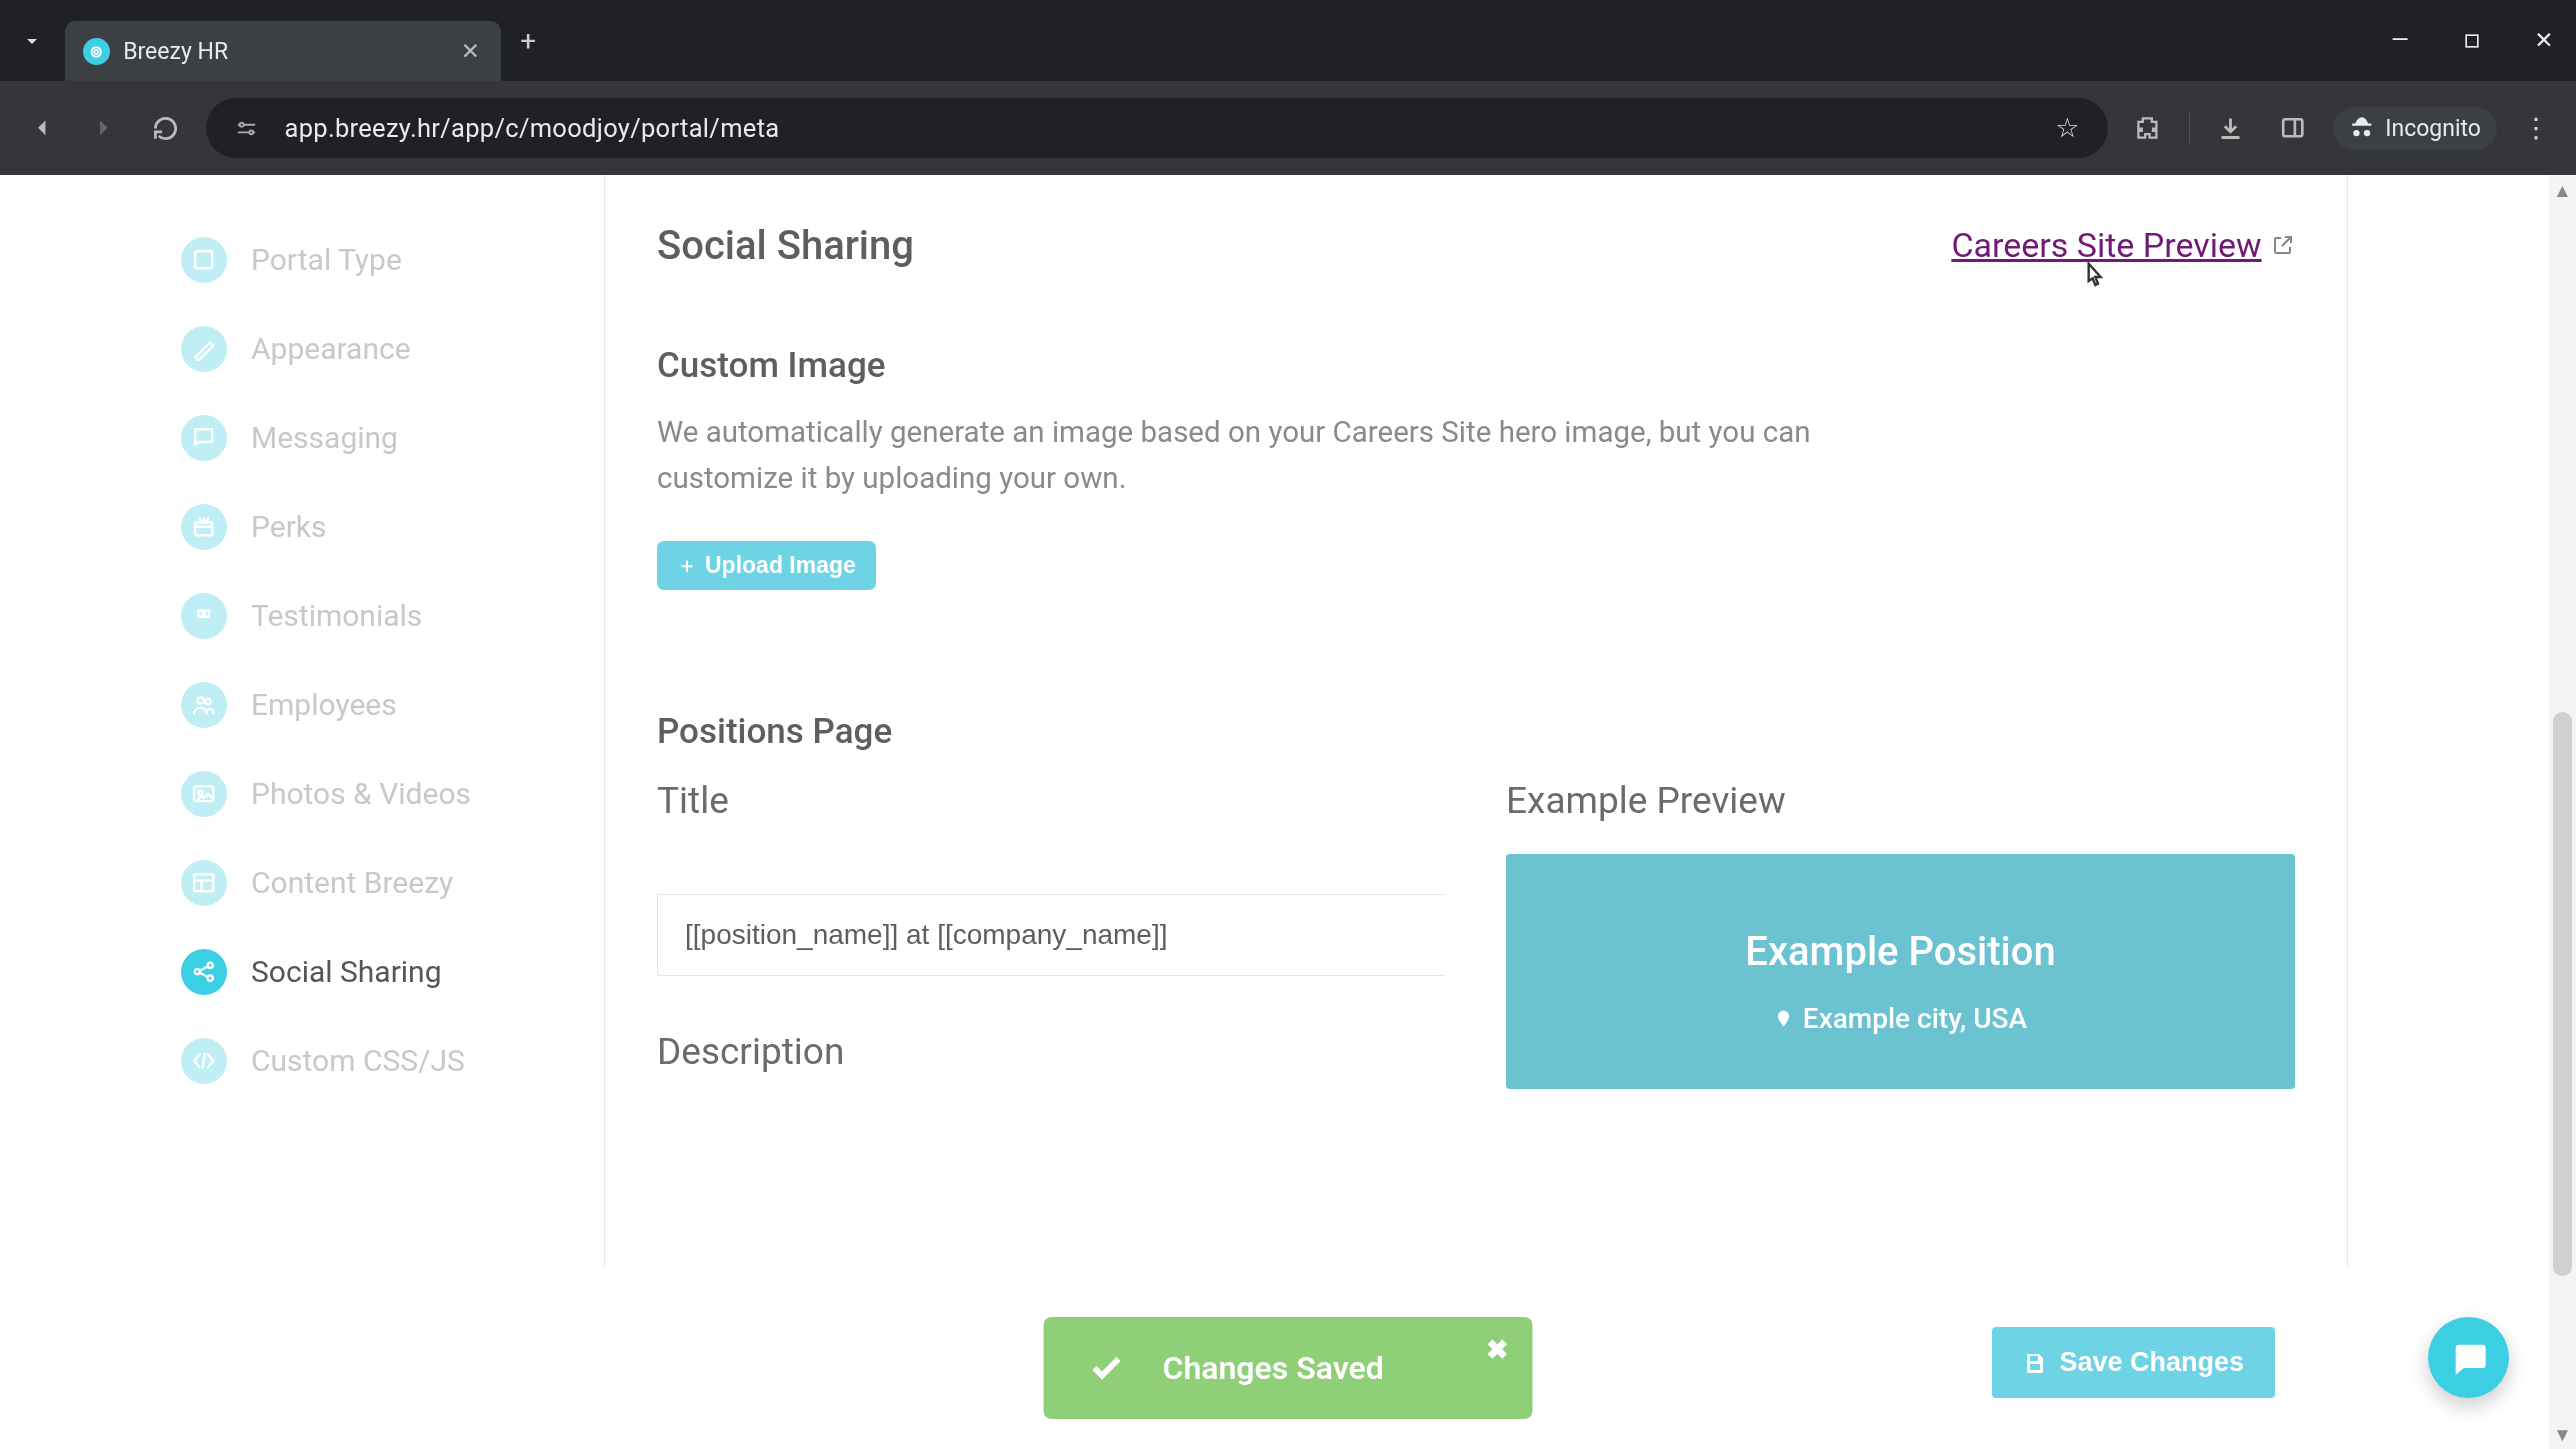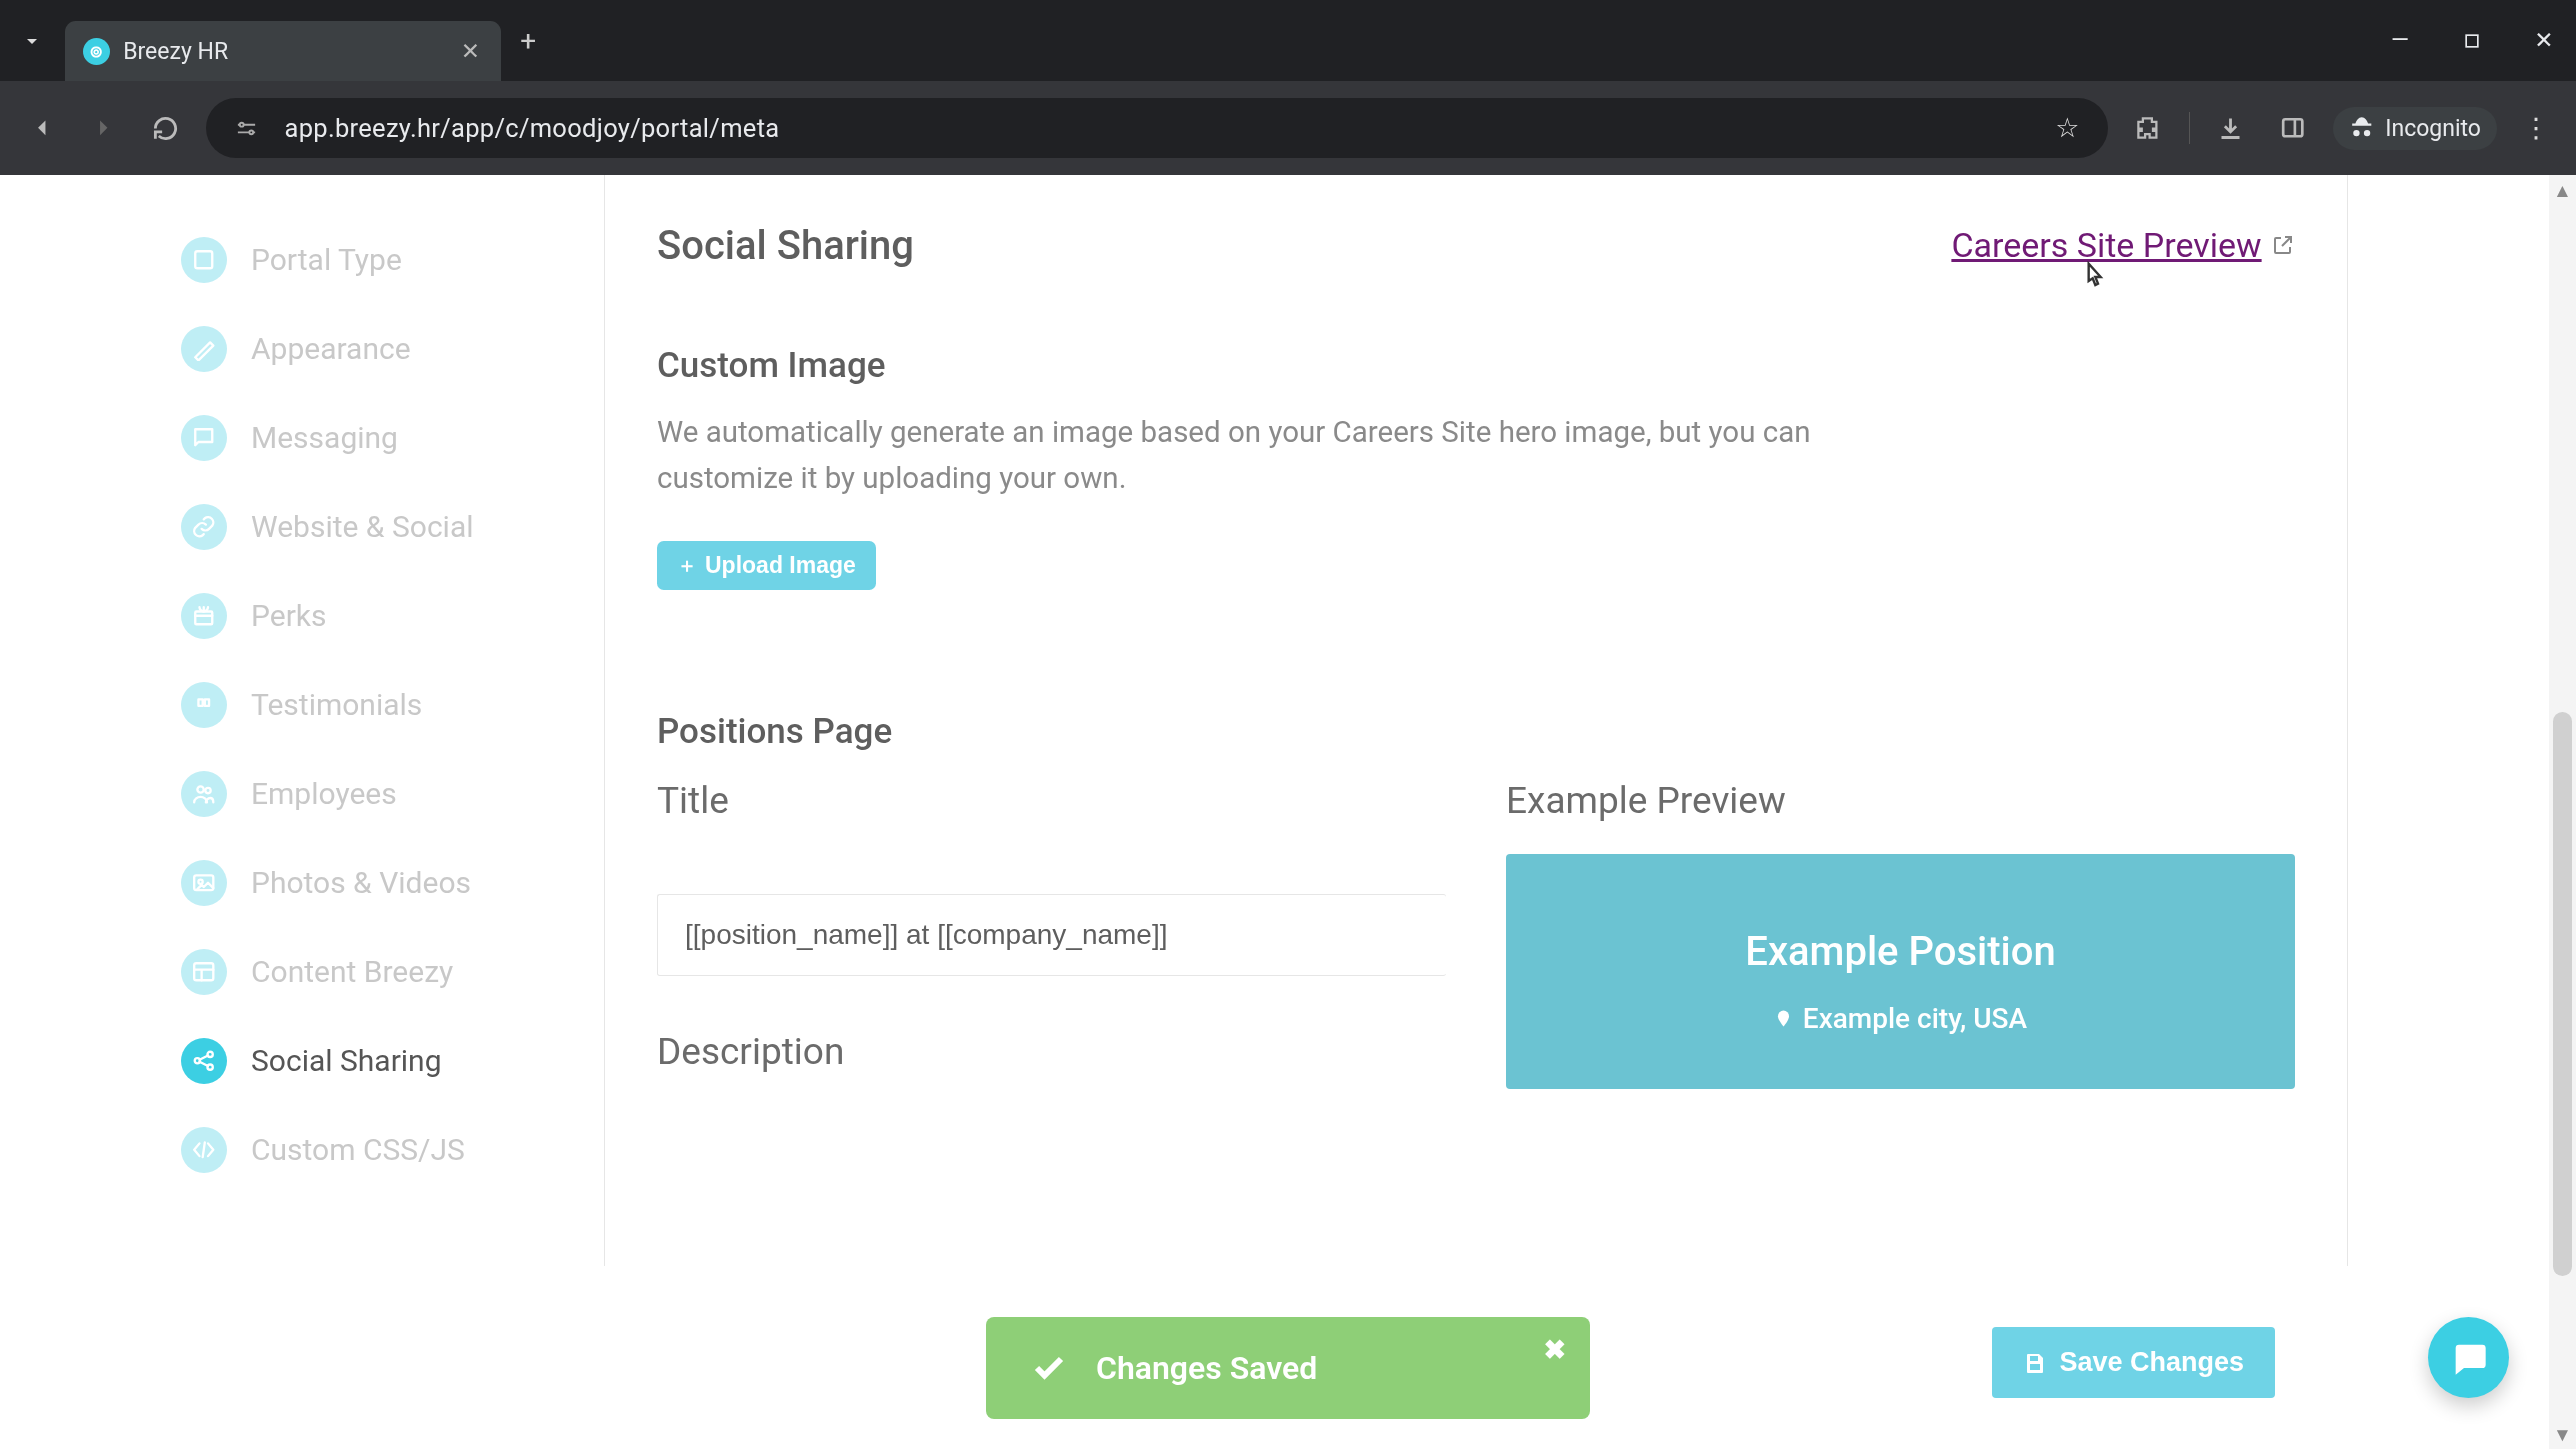--- a/index.html
+++ b/index.html
@@ -227,24 +227,24 @@
 
   
   .toast {
     position:absolute;
     left:50%; transform:translateX(-50%);
     bottom: 31px;
     background:#8ecf77;
     color:#fff;
     padding: 31px 43px;
     border-radius:8px;
-    display:flex;align-items:center;gap:27px;
+    display:flex;align-items:center;gap:36px;
     font-size:32px;
     font-weight:600;
-    width: 604px;
+    width: 489px;
     justify-content:flex-start;
     margin-top:8px;
   }
   .toast .check {
     width:40px;height:40px;display:flex;align-items:center;justify-content:center;
   }
   .toast .close-x {
     position:absolute; right:24px; top:17.4px;
     font-size:27px;font-weight:700;cursor:pointer;
   }
@@ -413,28 +413,20 @@
           </span>
           <span class="side-label">Appearance</span>
         </div>
         <div class="sidebar-item">
           <span class="side-icon">
             <svg viewBox="0 0 24 24" fill="none" stroke="#fff" stroke-width="2.2" stroke-linecap="round" stroke-linejoin="round">
               <path d="M4 4h16v12H7l-3 3V4z"></path>
             </svg>
           </span>
           <span class="side-label">Messaging</span>
-        </div>
-        <div class="sidebar-item">
-          <span class="side-icon">
-            <svg viewBox="0 0 24 24" fill="none" stroke="#fff" stroke-width="2.2" stroke-linecap="round" stroke-linejoin="round">
-              <path d="M10 14a5 5 0 0 0 7 0l3-3a5 5 0 0 0-7-7l-1 1M14 10a5 5 0 0 0-7 0l-3 3a5 5 0 0 0 7 7l1-1"></path>
-            </svg>
-          </span>
-          <span class="side-label">Website &amp; Social</span>
         </div>
         <div class="sidebar-item">
           <span class="side-icon">
             <svg viewBox="0 0 24 24" fill="none" stroke="#fff" stroke-width="2.2" stroke-linecap="round" stroke-linejoin="round">
               <rect x="4" y="8" width="16" height="12" rx="1"></rect>
               <path d="M4 12h16M12 4v4M8 4c0 2 2 4 4 4s4-2 4-4"></path>
             </svg>
           </span>
           <span class="side-label">Perks</span>
         </div>

